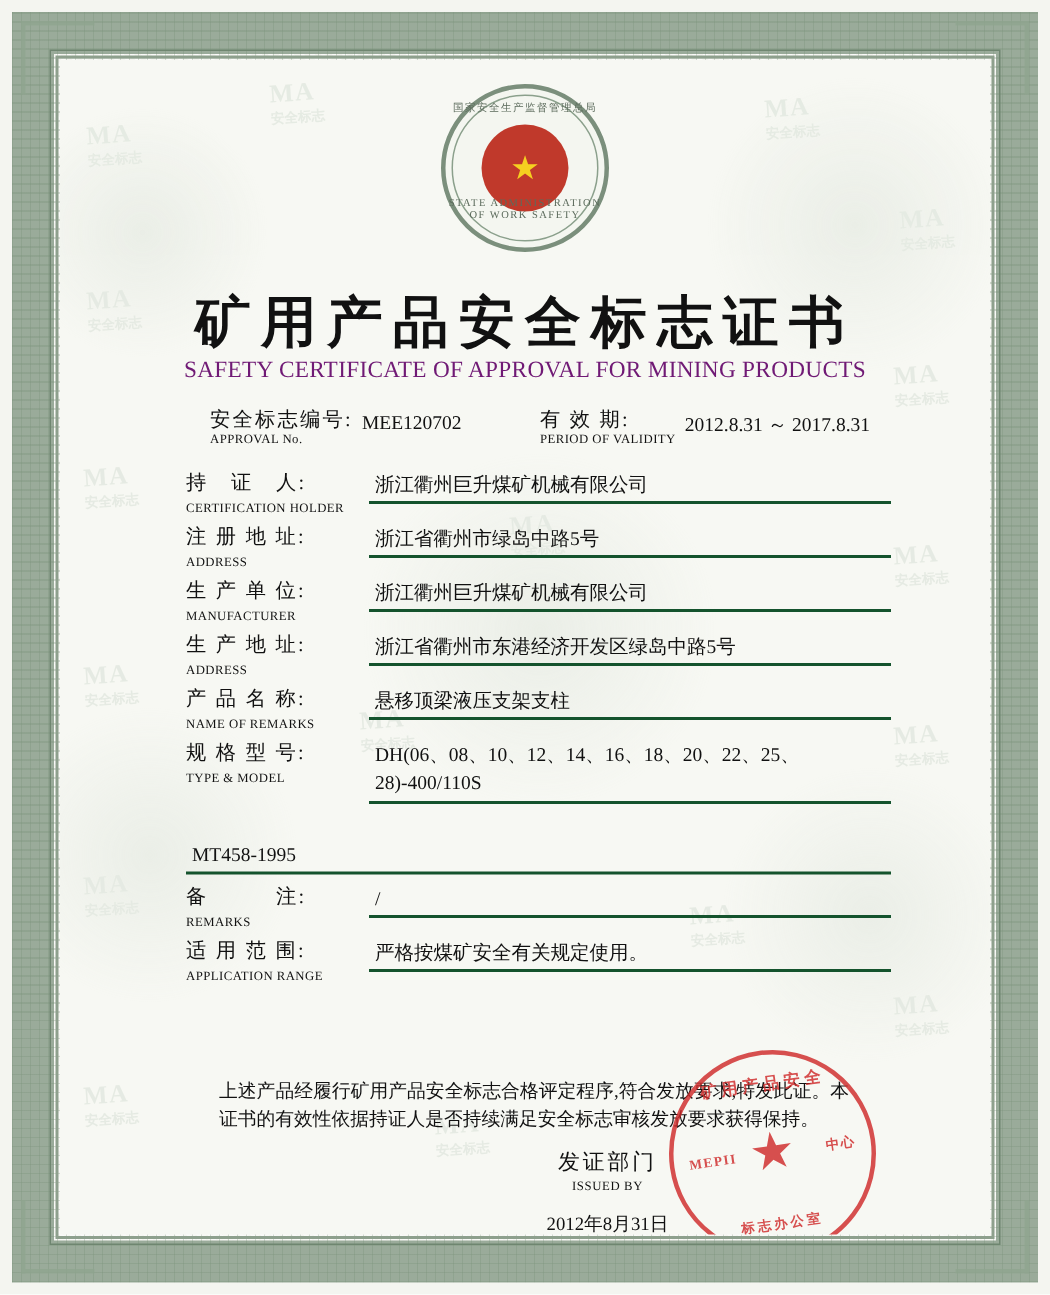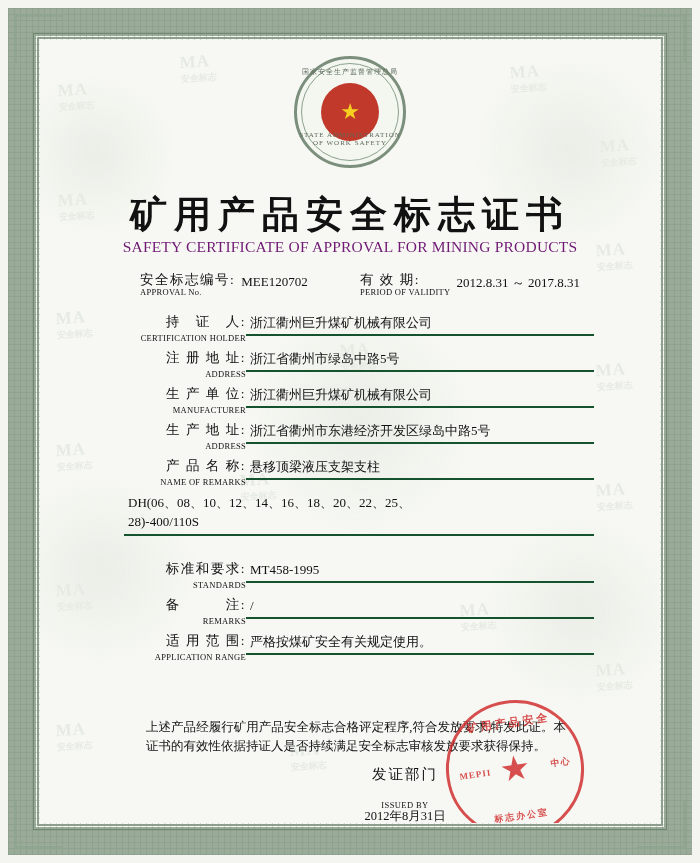--- a/index.html
+++ b/index.html
@@ -217,21 +217,21 @@
     width: 470px;
   }
   .frow {
     display: flex;
     align-items: flex-start;
     margin-bottom: 6px;
   }
   .frow .label-col {
     width: 122px;
     flex: 0 0 122px;
-    text-align: right;
+    text-align: left;
   }
   .frow .label-col .lbl-cn {
     display: block;
     font-size: 13.5px;
   }
   .frow .value-col {
     flex: 1 1 auto;
     padding-left: 4px;
     padding-top: 1px;
     border-bottom: 2px solid #14532d;
@@ -277,21 +277,21 @@
   }
   .issued .cn {
     font-size: 14.5px;
     letter-spacing: 2px;
     color: #111;
   }
   .issued .en {
     font-size: 8.5px;
     letter-spacing: .4px;
     color: #111;
-    margin-top: 16px;
+    margin-top: 1px;
   }
   .issue-date {
     position: absolute;
     left: 300px;
     top: 768px;
     width: 130px;
     text-align: center;
     font-size: 12.5px;
     color: #111;
   }
@@ -458,33 +458,33 @@
         <div class="label-col">
           <span class="lbl-cn">产 品 名 称:</span>
           <span class="under-en">NAME OF REMARKS</span>
         </div>
         <div class="value-col">
           <span class="val">悬移顶梁液压支架支柱</span>
         </div>
       </div>
 
       <div class="frow two-line">
+        <div class="label-col">
+          <span class="lbl-cn">规 格 型 号:</span>
+          <span class="under-en">TYPE &amp; MODEL</span>
+        </div>
         <div class="value-col">
           <span class="val">DH(06、08、10、12、14、16、18、20、22、25、
 28)-400/110S</span>
         </div>
       </div>
 
       <div class="spacer-gap"></div>
 
       <div class="frow">
-        <div class="label-col">
-          <span class="lbl-cn">标准和要求:</span>
-          <span class="under-en">STANDARDS</span>
-        </div>
         <div class="value-col">
           <span class="val">MT458-1995</span>
         </div>
       </div>
 
       <div class="frow">
         <div class="label-col">
           <span class="lbl-cn">备　　　注:</span>
           <span class="under-en">REMARKS</span>
         </div>

